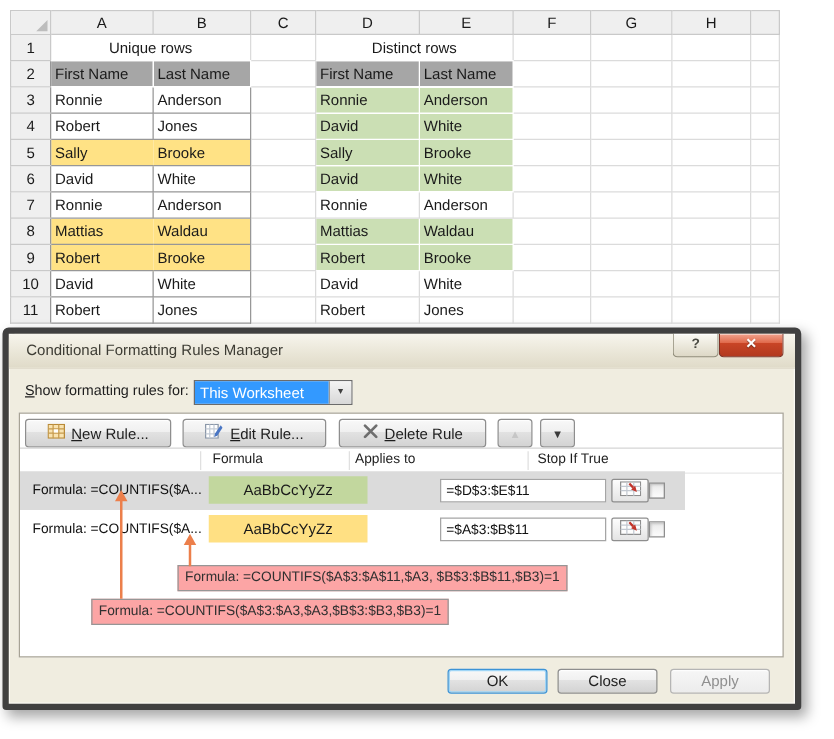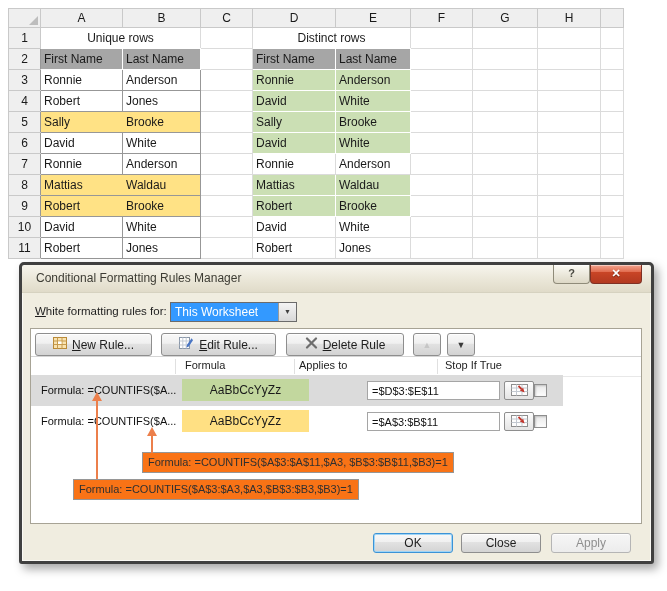--- a/index.html
+++ b/index.html
@@ -16,21 +16,21 @@
   .corner{position:relative;background:#EFEFEF;border-color:#C9C9C9 !important;}
   .corner .tri{position:absolute;right:2px;bottom:2px;width:0;height:0;border-left:9px solid transparent;border-bottom:9px solid #BDBDBD;}
   .tcell{font-weight:bold;text-align:center !important;border-bottom-color:#FFFFFF !important;}
   .gh{background:#A6A6A6;color:#FFFFFF;font-weight:bold;border-color:#FFFFFF !important;}
   .lt{border-color:#979797 !important;}
   .yl{background:#FFE285;}
   .yl-a{border-right-color:#FFE285 !important;}
   .gn{background:#CBDFB4;border-color:#FFFFFF !important;}
 
   
-  #dialog{position:absolute;left:19px;top:262px;width:629px;height:296px;background:#F0EDE0;border:3px solid #404040;border-radius:5px 5px 3px 3px;box-shadow:4px 5px 10px rgba(0,0,0,0.35), inset 0 0 0 1px rgba(255,255,255,0.65);z-index:10;}
+  #dialog{position:absolute;left:2px;top:262px;width:629px;height:296px;background:#F0EDE0;border:5px solid #404040;border-radius:5px 5px 3px 3px;box-shadow:4px 5px 10px rgba(0,0,0,0.35), inset 0 0 0 1px rgba(255,255,255,0.65);z-index:10;}
   #titlebar{position:absolute;left:0;top:0;width:100%;height:27px;background:linear-gradient(180deg,#F7F5ED 0%,#E9E5D6 60%,#E0DBC9 100%);border-radius:5px 5px 0 0;border-bottom:1px solid #D6D2C0;}
   #dlg-title{position:absolute;left:14px;top:0;line-height:26px;font-size:12px;color:#3D3C34;}
   .capbtn{position:absolute;top:0;height:18px;border:1px solid #8F8B79;border-top:none;border-radius:0 0 4px 4px;text-align:center;line-height:17px;font-size:11px;cursor:default;}
   #help-btn{left:531px;width:35px;background:linear-gradient(180deg,#FBFAF4,#DDD8C6);color:#4A4A42;font-weight:bold;box-shadow:inset 0 1px 0 rgba(255,255,255,.8);}
   #close-btn{left:568px;width:50px;background:linear-gradient(180deg,#F2A48F 0%,#E06A4C 40%,#C94526 41%,#B23920 100%);border-color:#7E3024;color:#FFFFFF;font-weight:bold;text-shadow:0 1px 1px rgba(0,0,0,.45);box-shadow:inset 0 1px 0 rgba(255,255,255,.45);}
 
   .accel{display:inline-block;}
   .accel::first-letter{text-decoration:underline;}
 
   #show-label{position:absolute;left:13px;top:40px;font-size:11.5px;color:#1E1E1E;}
@@ -58,21 +58,21 @@
   .applies{position:absolute;left:336px;top:6px;width:133px;height:19px;box-sizing:border-box;border:1px solid #A5A5A5;background:#FFFFFF;font-family:"Liberation Sans",sans-serif;font-size:11px;color:#111;padding:0 0 0 4px;}
   .collapse-btn{position:absolute;left:473px;top:6px;width:30px;height:19px;box-sizing:border-box;border:1px solid #8E8E8E;border-radius:2px;background:linear-gradient(180deg,#FDFDFD,#E4E4E4);display:flex;align-items:center;justify-content:center;}
   .cfcheck{position:absolute;left:503px;top:9px;width:13px;height:13px;box-sizing:border-box;border:1px solid #8E8E8E;background:linear-gradient(180deg,#E9E9E9,#FCFCFC);box-shadow:inset 1px 1px 2px rgba(0,0,0,0.18);}
 
   .footbtn{position:absolute;top:268px;width:80px;height:20px;box-sizing:border-box;border:1px solid #8E8E8E;border-radius:3px;background:linear-gradient(180deg,#F8F8F8 0%,#F0F0F0 45%,#E2E2E2 46%,#D3D3D3 100%);font-size:12px;color:#1E1E1E;text-align:center;line-height:18px;box-shadow:inset 0 1px 0 rgba(255,255,255,.8);}
   #btn-ok{left:351px;border-color:#3C93D6;box-shadow:inset 0 0 0 1px #9FD5F6, inset 0 1px 0 rgba(255,255,255,.8);}
   #btn-close2{left:439px;}
   #btn-apply{left:529px;color:#8F8F8F;border-color:#B5B5B5;background:linear-gradient(180deg,#F6F6F6,#ECECEC);}
 
   
-  .callout{position:absolute;background:#f97316;border:1px solid #969696;font-size:11px;color:#303030;line-height:15px;padding:2px 5px;white-space:nowrap;z-index:50;}
+  .callout{position:absolute;background:#fca5a5;border:1px solid #969696;font-size:11px;color:#303030;line-height:15px;padding:2px 5px;white-space:nowrap;z-index:50;}
   #callout-top{left:142px;top:452px;}
   #callout-bottom{left:73px;top:479px;}
   .arrow-line{position:absolute;width:2px;background:#EC7F4B;z-index:50;}
   .arrow-head{position:absolute;width:0;height:0;border-left:5px solid transparent;border-right:5px solid transparent;border-bottom:9px solid #EC7F4B;z-index:50;}
   #arr1-line{left:96px;top:400px;height:79px;}
   #arr1-head{left:92px;top:392px;}
   #arr2-line{left:151px;top:435px;height:18px;}
   #arr2-head{left:147px;top:427px;}
 </style>
 </head>
@@ -241,21 +241,21 @@
   </tbody>
     </table>
 
   <div id="dialog">
     <div id="titlebar">
       <span id="dlg-title">Conditional Formatting Rules Manager</span>
       <div id="help-btn" class="capbtn"><span>?</span></div>
       <div id="close-btn" class="capbtn"><span>✕</span></div>
     </div>
 
-    <span id="show-label" class="accel">White formatting rules for:</span>
+    <span id="show-label" class="accel">Show formatting rules for:</span>
     <div id="scope-combo">
       <div id="scope-value">This Worksheet</div>
       <div id="scope-arrow">▼</div>
     </div>
 
     <div id="panel">
       <div id="btn-new" class="tbtn">
         <span class="icon"><svg width="14" height="12" viewBox="0 0 14 12">
               <rect x="0.5" y="0.5" width="13" height="11" fill="#F9E3B0" stroke="#B98A38"></rect>
               <path d="M0.5 4 H13.5 M0.5 7.5 H13.5 M4.5 0.5 V11.5 M9 0.5 V11.5" stroke="#C69B4E" fill="none"></path>

